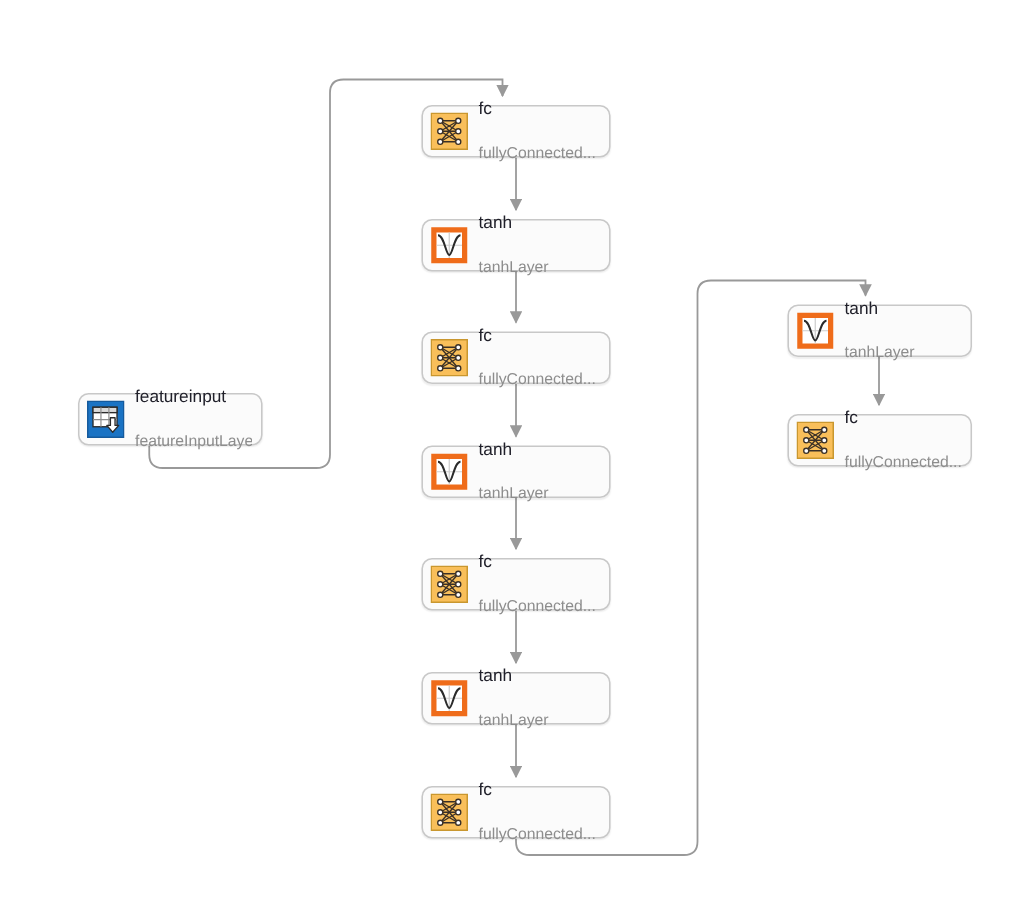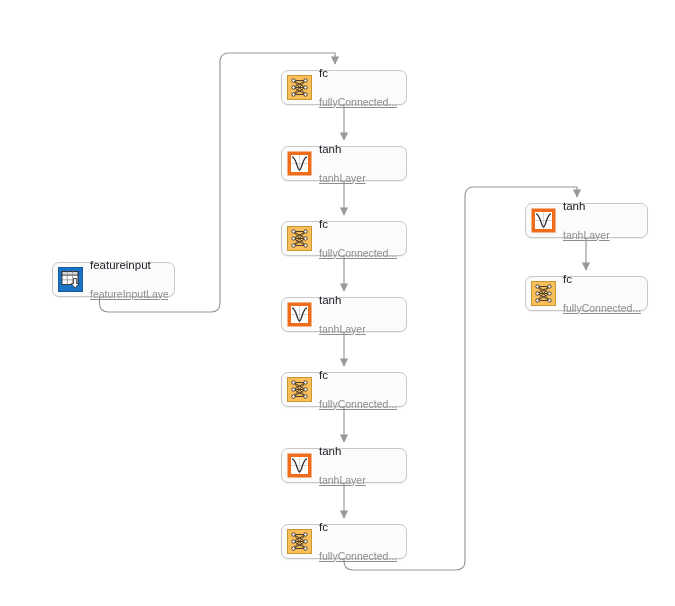--- a/index.html
+++ b/index.html
@@ -66,21 +66,20 @@
   .node-title {
     font-size: 11.5px;
     color: #20202a;
     white-space: nowrap;
   }
   .node-sub {
     font-size: 10.5px;
     color: #8d8d8d;
     white-space: nowrap;
     margin-top: 1px;
-    text-decoration: underline;
   }
 
   
 </style>
 </head>
 <body>
 
 <div id="canvas">
 
   <svg id="edge-layer" viewBox="0 0 675 606" width="675" height="606" xmlns="http://www.w3.org/2000/svg">

